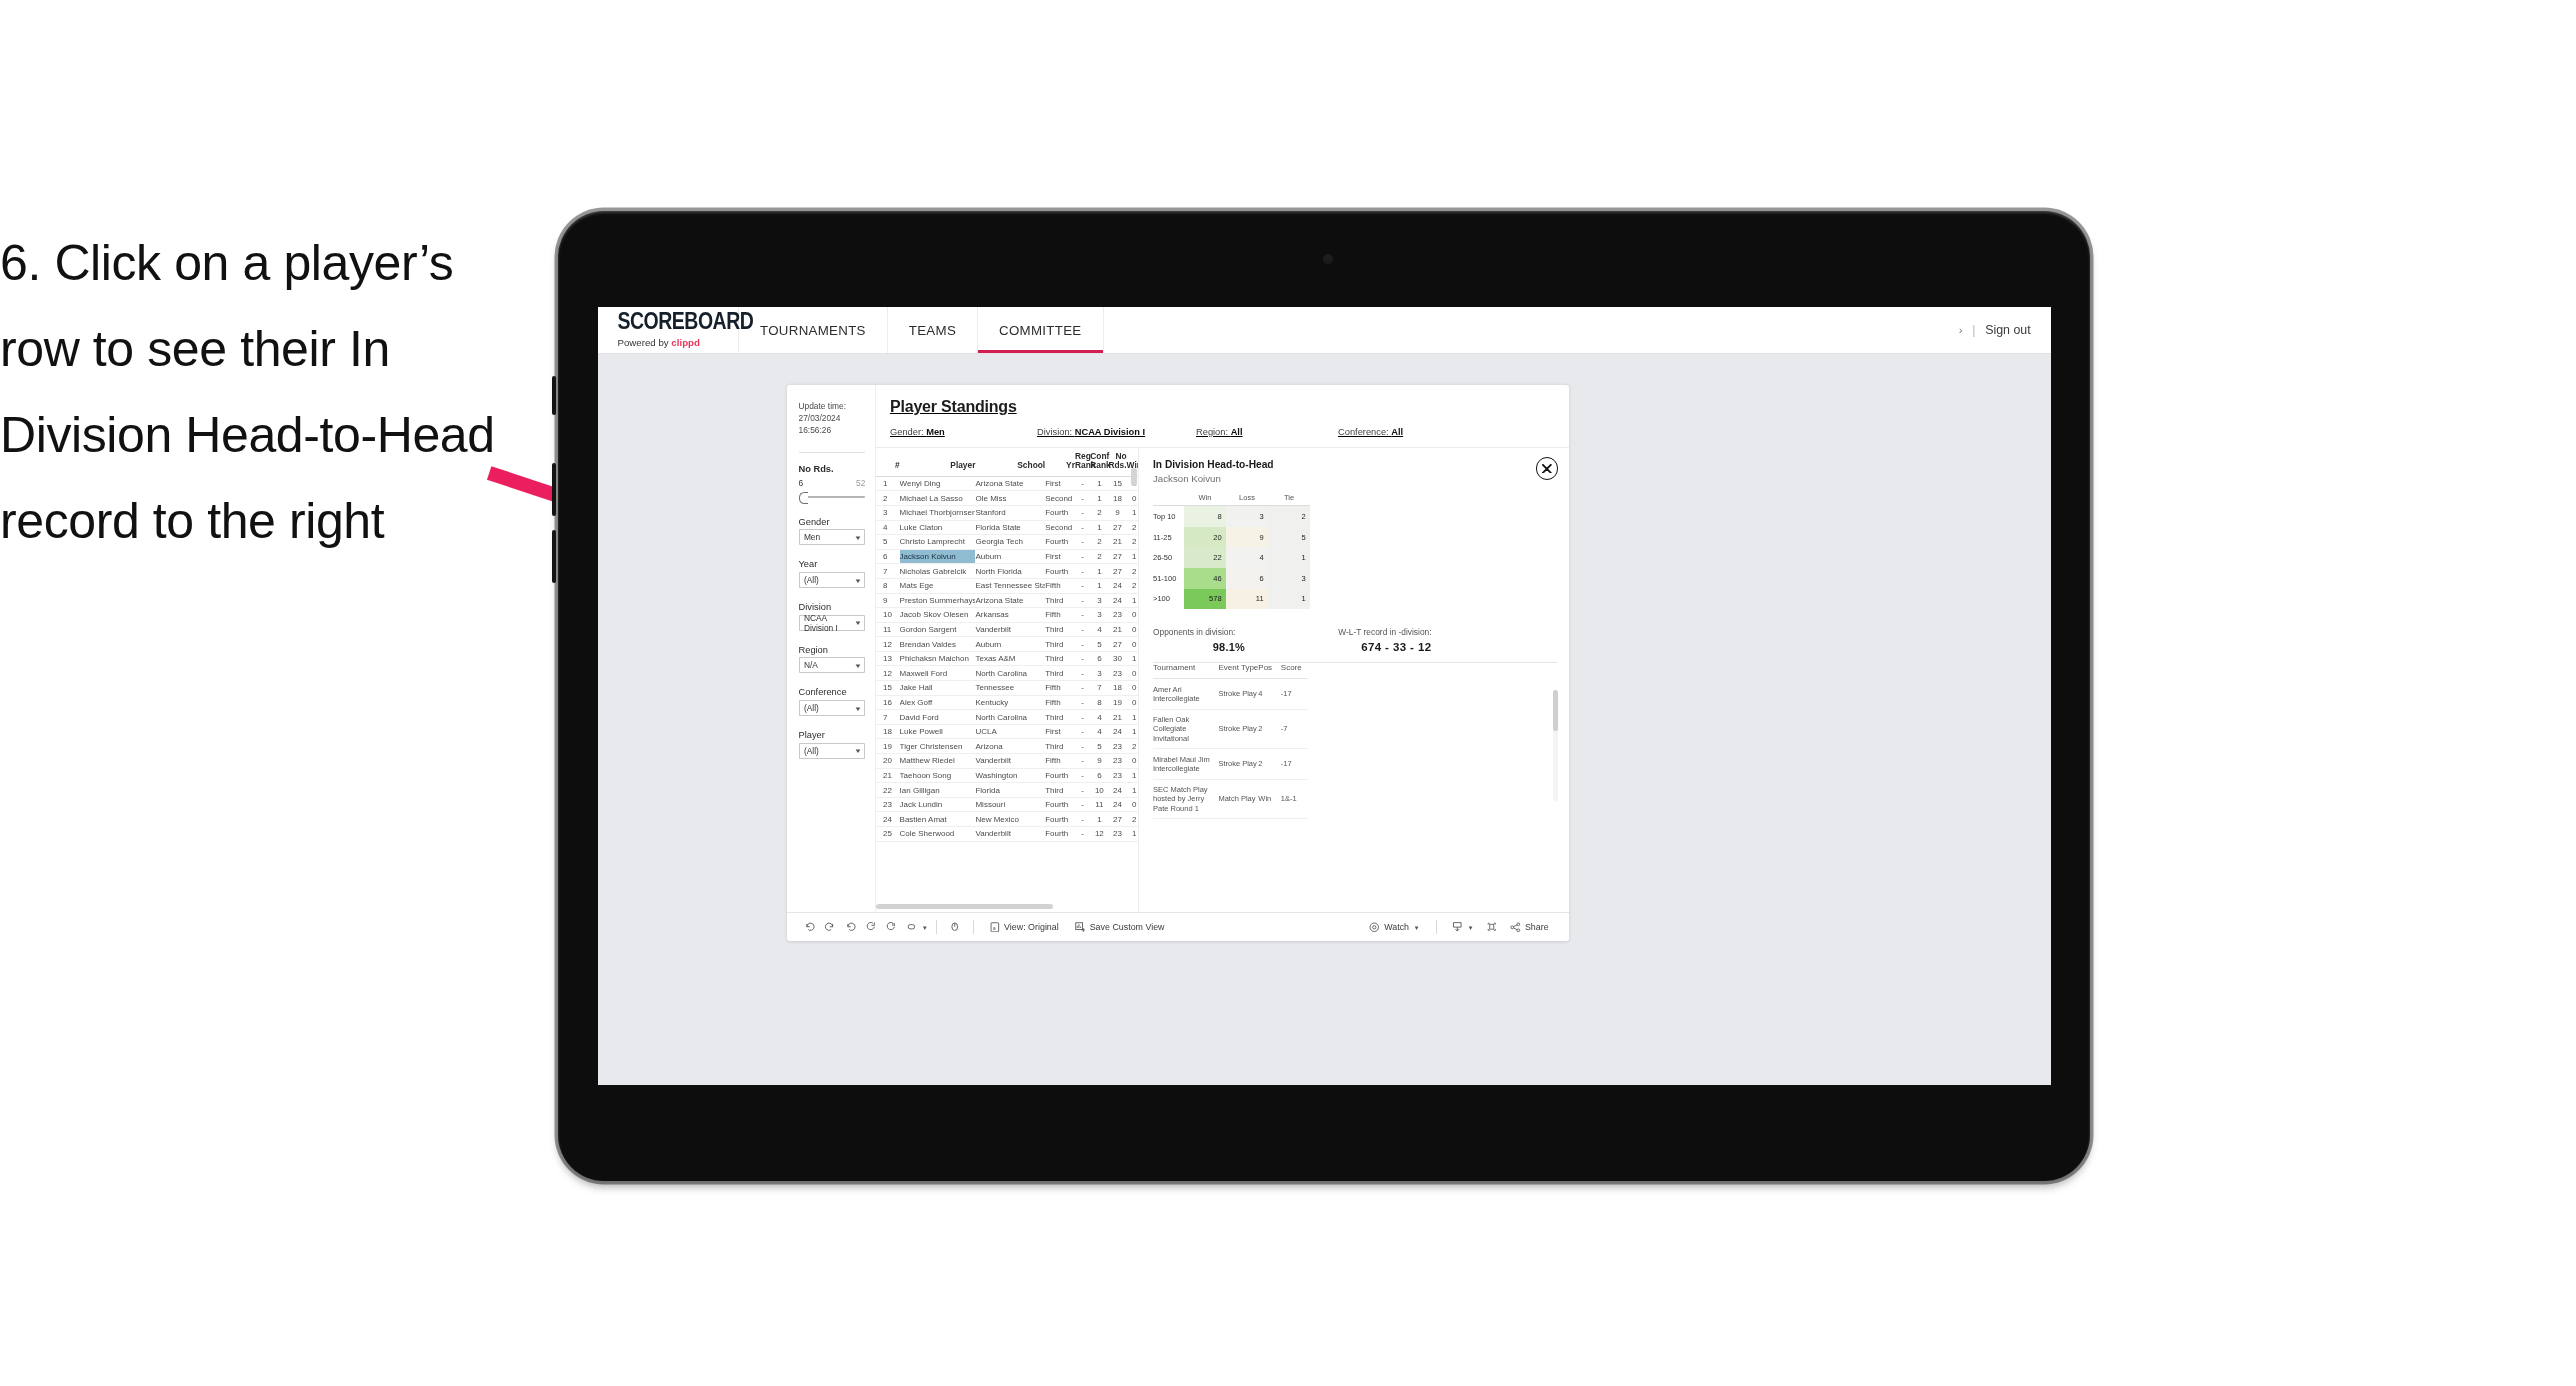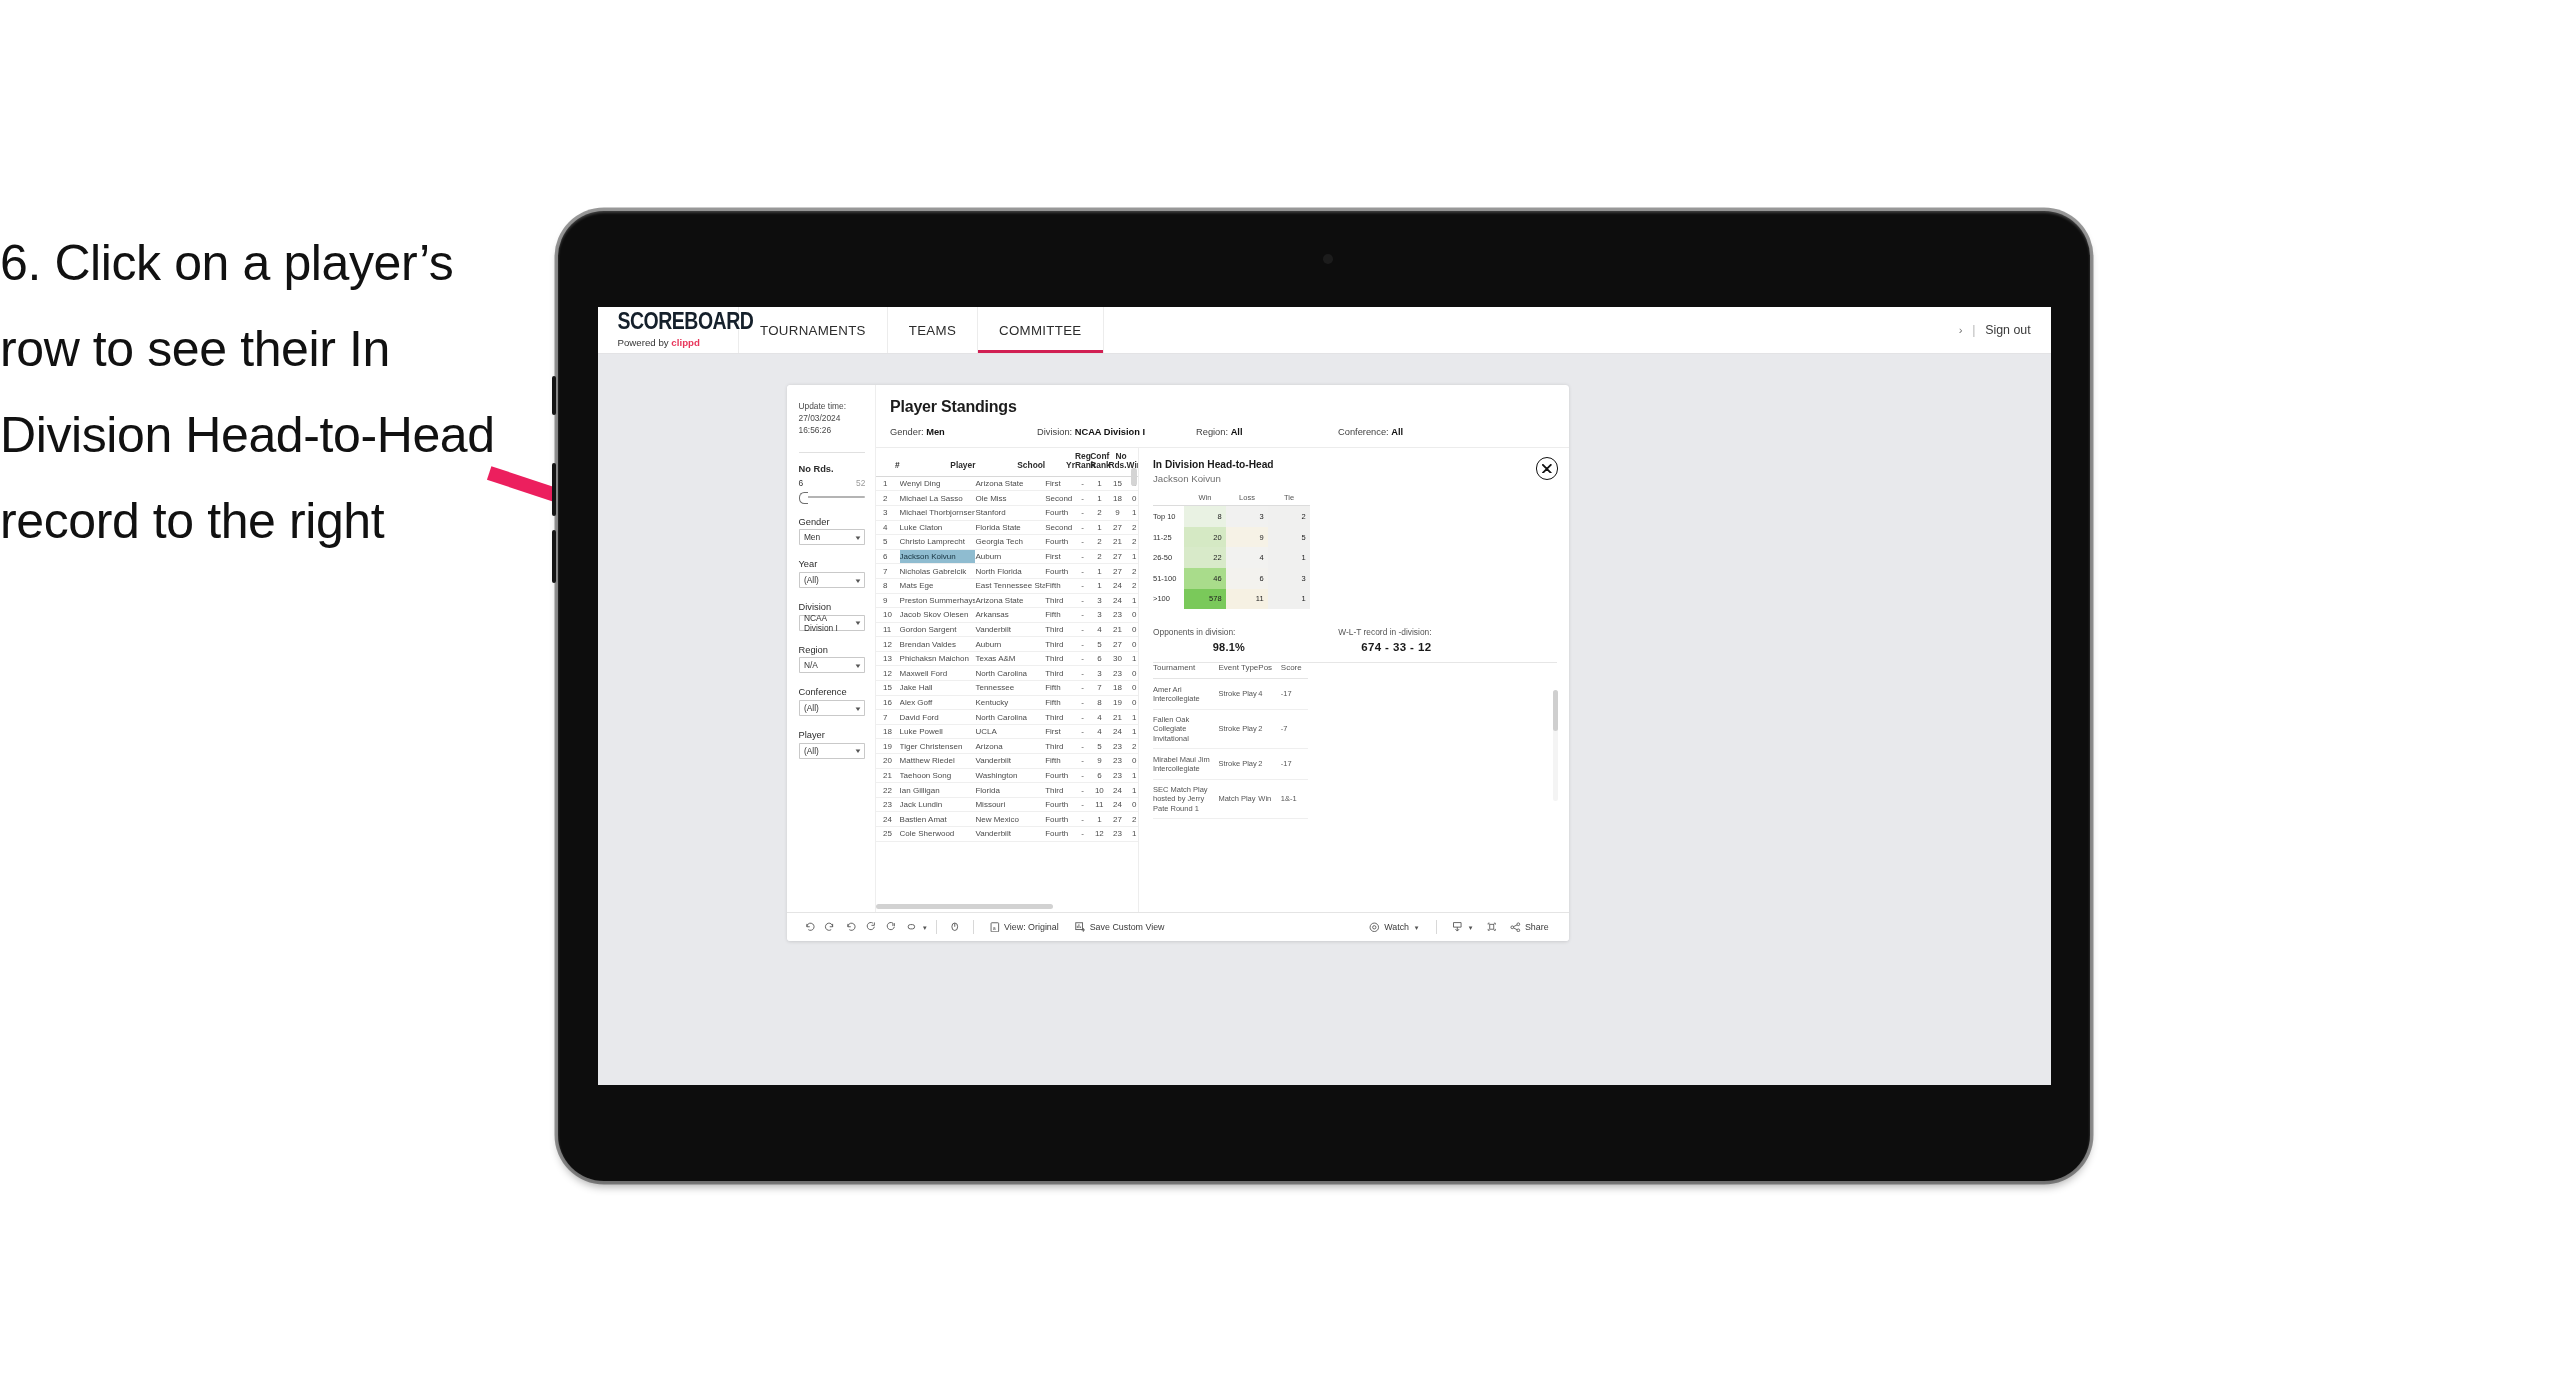--- a/index.html
+++ b/index.html
@@ -114,21 +114,21 @@
   .f-label{font-size:9.3px;color:#2c2c2c;margin-bottom:2.7px;}
   .f-select{
     height:14px;border:0.9px solid #c9c9c9;background:#fff;border-radius:0.9px;
     display:flex;align-items:center;justify-content:space-between;
     padding:0 3.5px 0 4.4px;font-size:8.4px;color:#333;cursor:pointer;
   }
   .f-select .caret{font-size:6.2px;color:#555;transform:scaleX(1.3);}
 
   
   #main{flex:1;display:flex;flex-direction:column;min-width:0;}
-  #main-head{padding:13.3px 0 0 14px;}
+  #main-head{padding:13.3px 0 0 14px;text-decoration:underline;}
   #main-title{font-size:16px;font-weight:bold;color:#1c1c1c;letter-spacing:-0.2px;}
   #main-meta{display:flex;gap:0;margin-top:10.6px;font-size:9.3px;color:#3f3f3f;padding-bottom:10.6px;}
   #main-meta .m{white-space:nowrap;}
   #main-meta .m b{color:#111;font-weight:bold;}
   #m1{width:147px;} #m2{width:159px;} #m3{width:142px;}
   #main-split{flex:1;display:flex;min-height:0;border-top:0.9px solid #ececec;}
 
   
   #standings{width:262px;position:relative;overflow:hidden;border-right:0.9px solid #ededed;}
   table.st{border-collapse:collapse;width:266px;table-layout:fixed;}

